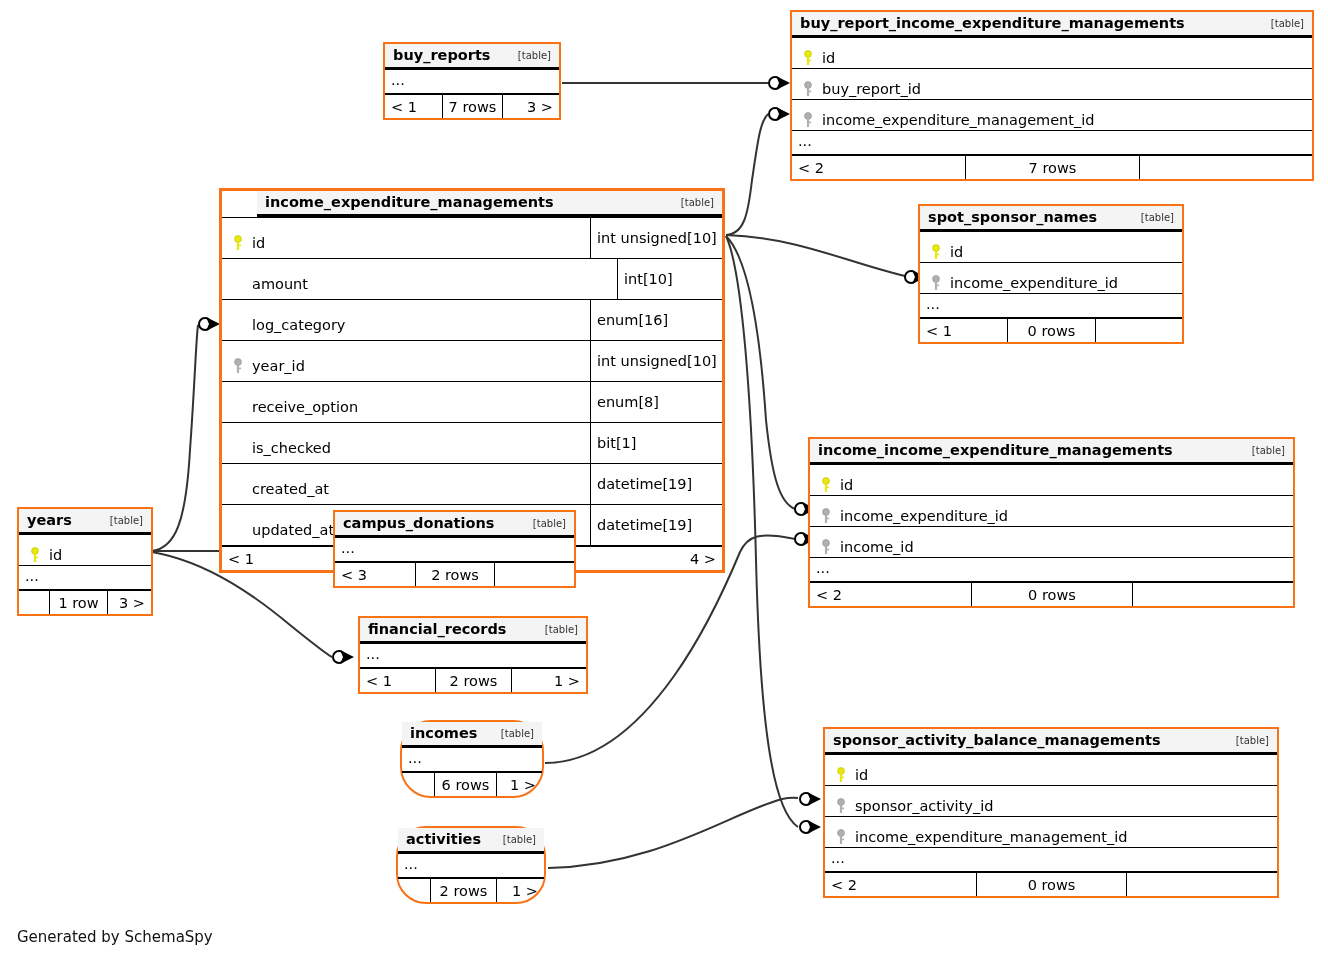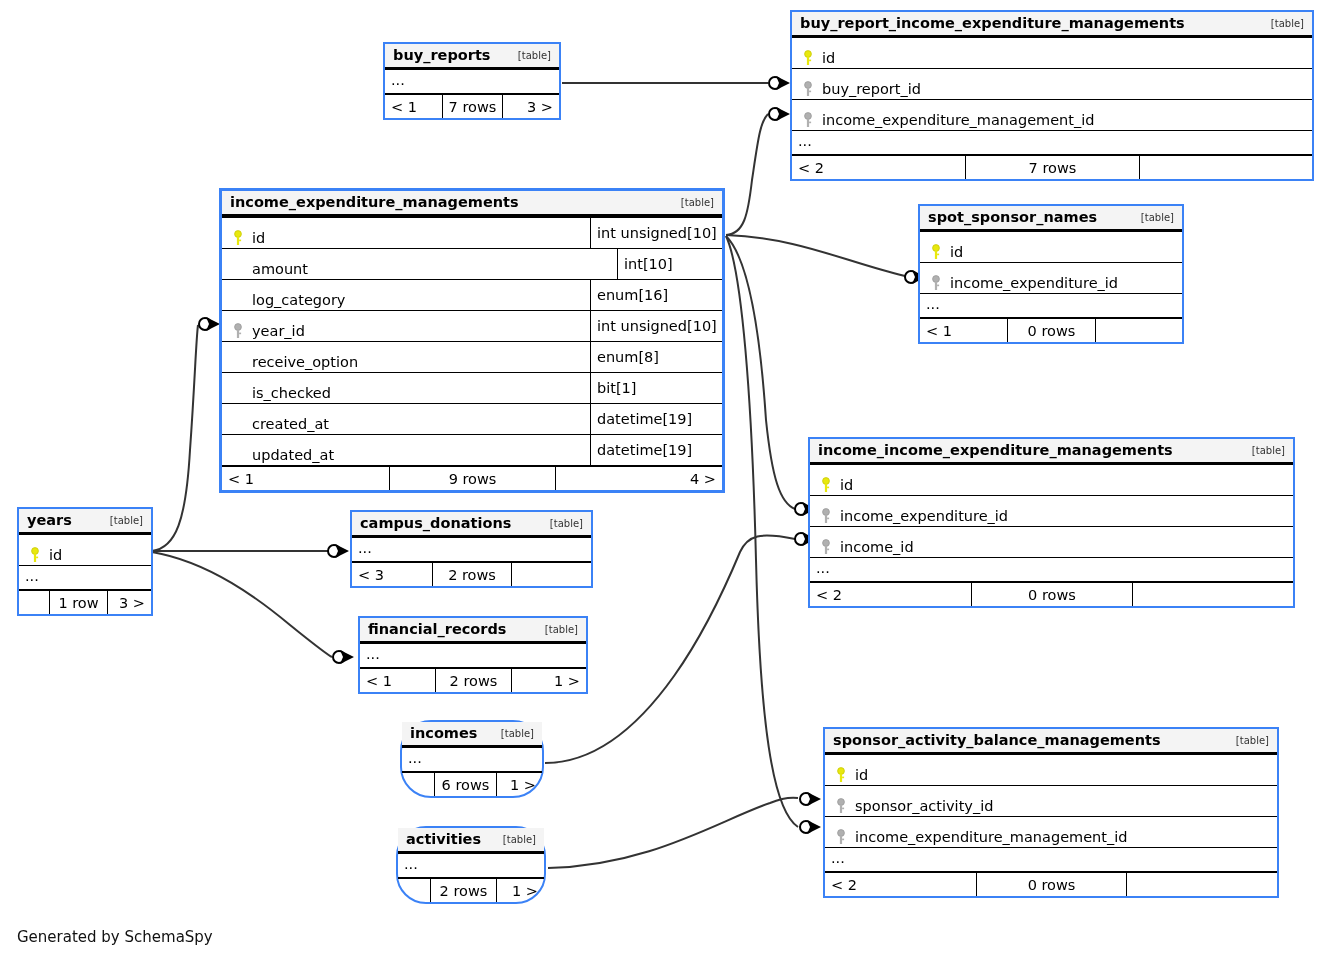--- a/index.html
+++ b/index.html
@@ -3,44 +3,44 @@
 <meta charset="utf-8">
 <style>
   html,body{margin:0;padding:0;background:#ffffff;}
   body{
     width:1328px;height:959px;position:relative;overflow:hidden;
     font-family:"DejaVu Sans","Liberation Sans",sans-serif;
     color:#000000;
   }
   #edges{position:absolute;left:0;top:0;width:1328px;height:959px;pointer-events:none;}
   .table-box{
-    position:absolute;background:#ffffff;border:2px solid #3b82f6;
+    position:absolute;background:#ffffff;border:2px solid #f97316;
     box-sizing:border-box;z-index:5;
   }
   .table-box.emphasis{border-width:3px;}
   .thead{
     background:#f4f4f4;border-bottom:2px solid #000000;
     display:flex;align-items:center;justify-content:space-between;
     padding:3px 8px 4px 8px;box-sizing:border-box;
   }
-  .emphasis .thead{border-bottom-width:3px;}
+  .emphasis .thead{border-bottom-width:3px;margin-left:35px;}
   .tname{font-weight:bold;font-size:14.5px;letter-spacing:0;white-space:nowrap;}
   .ttag{font-size:10px;color:#333333;padding-left:14px;white-space:nowrap;}
   .col-row{
     display:flex;align-items:stretch;border-top:1px solid #000000;
     box-sizing:border-box;min-height:29px;
   }
   .col-row:first-of-type{border-top:none;}
   .col-main{
     flex:1 1 auto;display:flex;align-items:center;
     padding:12px 6px 2px 6px;box-sizing:border-box;min-width:0;
   }
   .col-type{
     flex:0 0 auto;display:flex;align-items:center;
-    border-left:1px solid #000000;padding:2px 6px;box-sizing:border-box;
+    border-left:1px solid #000000;padding:12px 6px;box-sizing:border-box;
     font-size:14.5px;white-space:nowrap;
   }
   .keyslot{width:20px;flex:0 0 20px;display:flex;align-items:center;justify-content:center;}
   .cname{font-size:14.5px;white-space:nowrap;padding-left:4px;}
   .ellipsis-row{
     border-top:1px solid #000000;display:flex;align-items:center;
     padding:1px 6px 5px 6px;box-sizing:border-box;min-height:24px;
     font-size:14.5px;
   }
   .tfoot{
@@ -430,21 +430,21 @@
   <div class="ellipsis-row">
     <span>...</span>
   </div>
   <div class="tfoot">
     <span class="fcell left" style="flex:0 0 30px;"></span>
     <span class="fcell center">1 row</span>
     <span class="fcell right" style="flex:0 0 44px;">3 &gt;</span>
   </div>
 </div>
 
-<div class="table-box" style="left:350px;top:510px;width:243px;">
+<div class="table-box" style="left:333px;top:510px;width:243px;">
   <div class="thead">
     <span class="tname">campus_donations</span>
     <span class="ttag">[table]</span>
   </div>
   <div class="ellipsis-row">
     <span>...</span>
   </div>
   <div class="tfoot">
     <span class="fcell left">&lt; 3</span>
     <span class="fcell center">2 rows</span>

